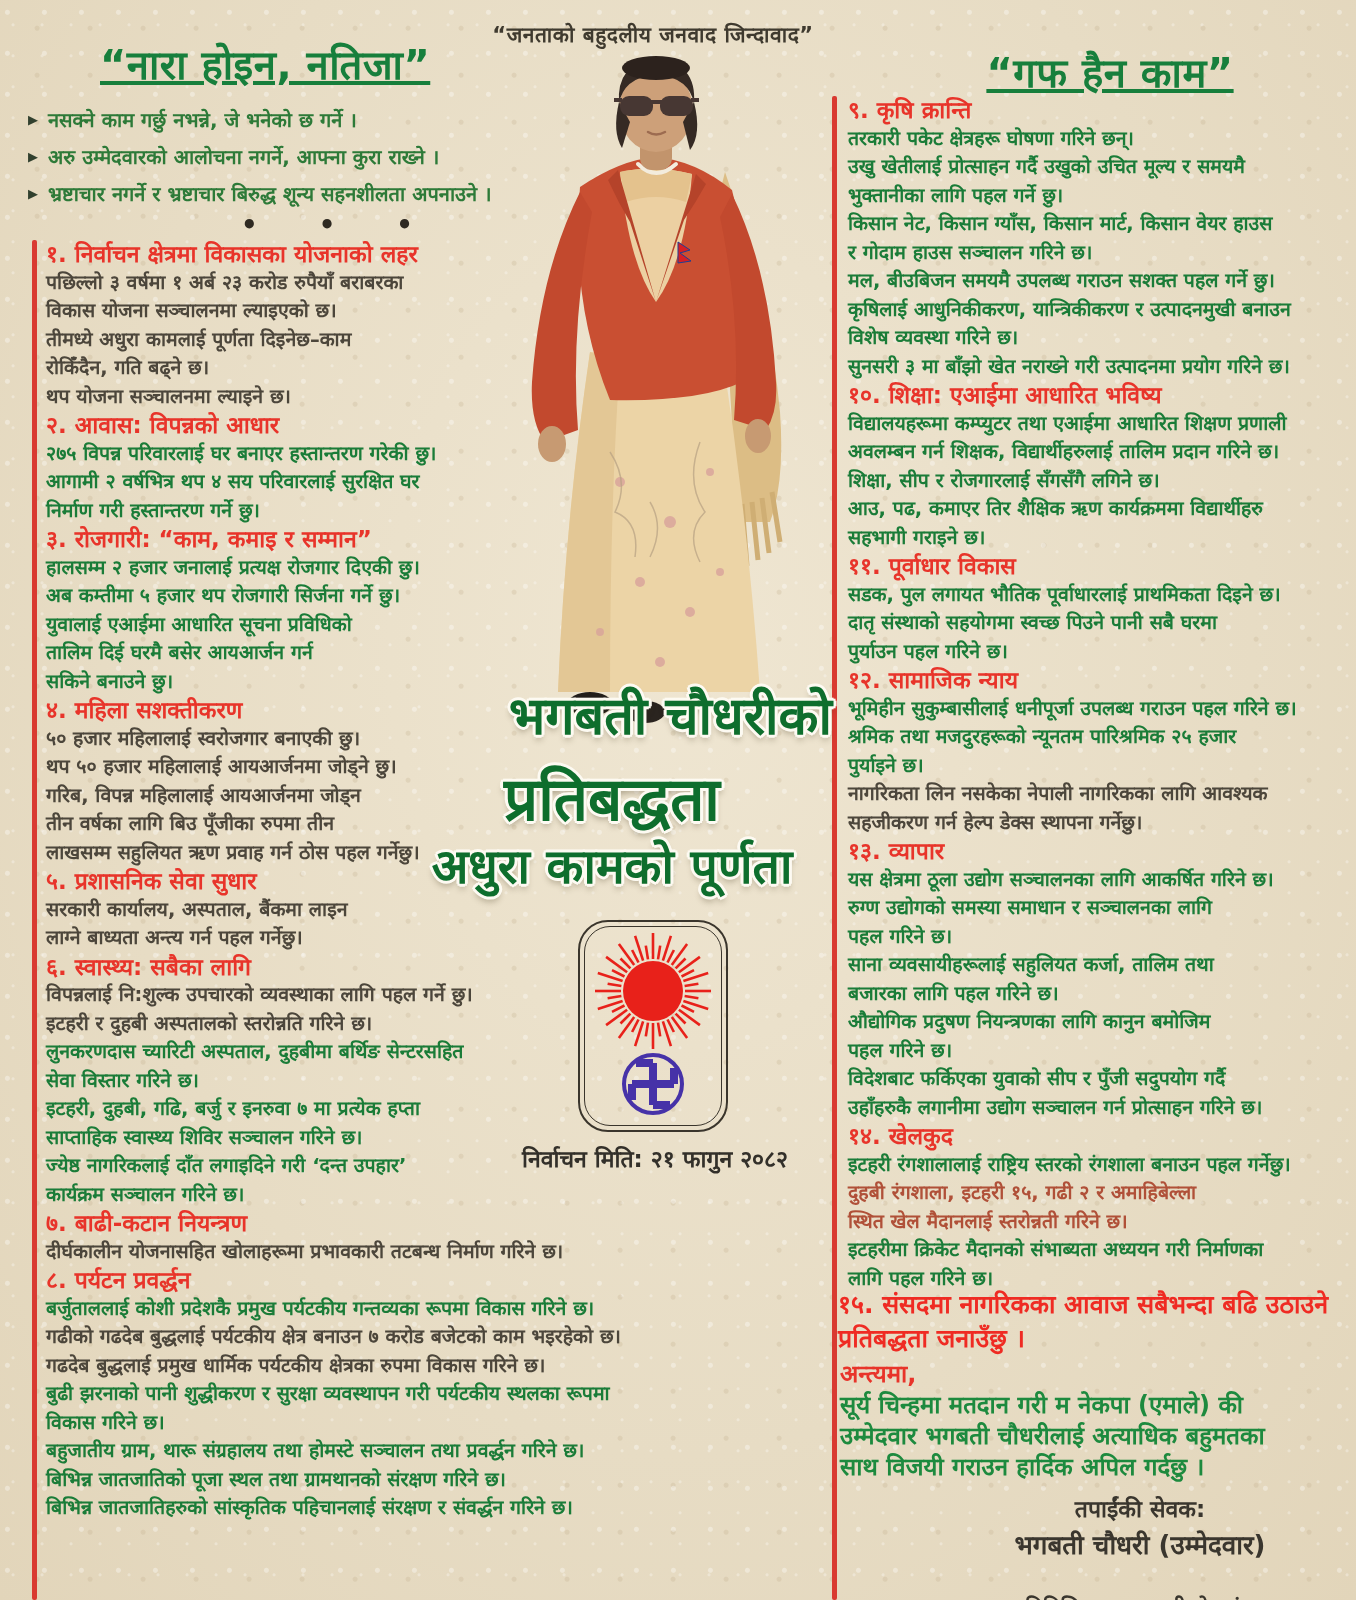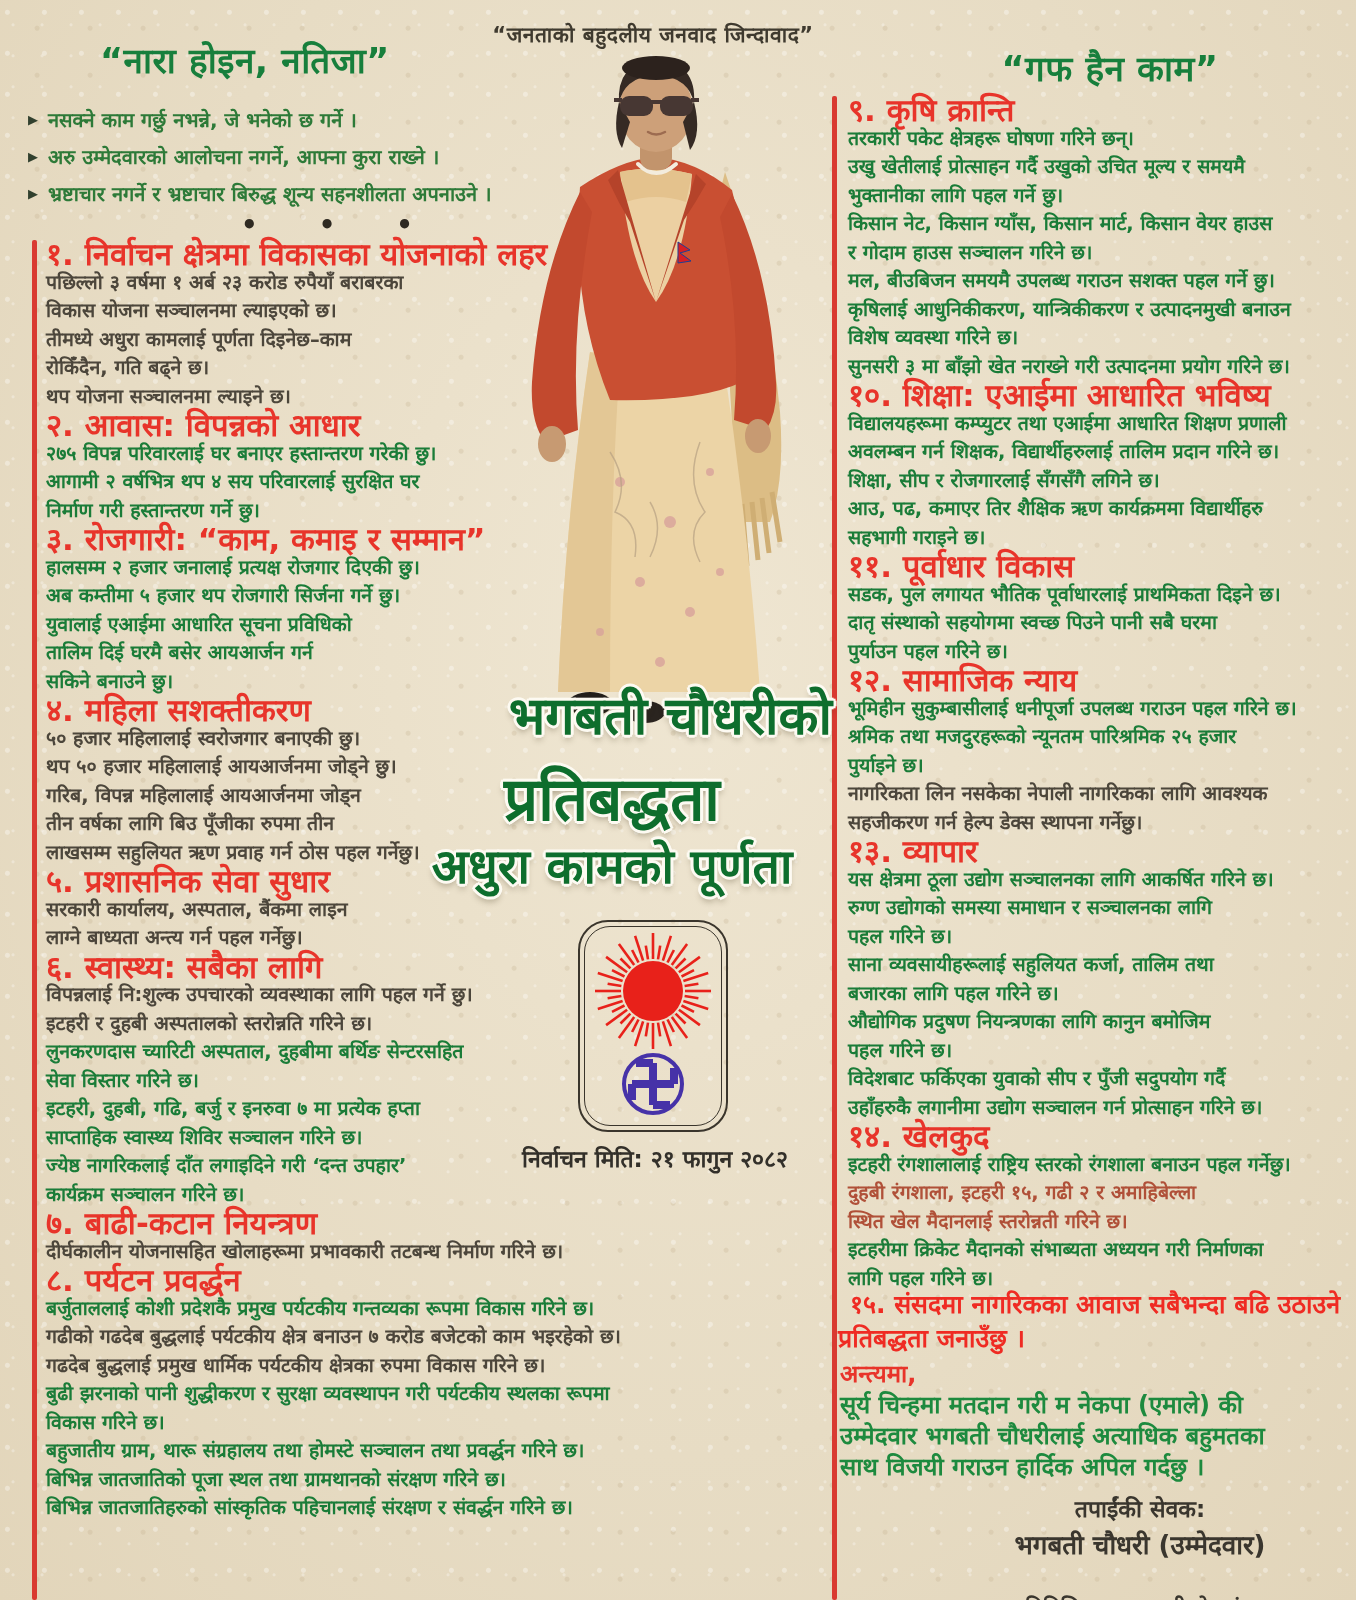--- a/index.html
+++ b/index.html
@@ -19,28 +19,28 @@
   .nowrap{white-space:nowrap;}
   
   .c-green{color:#1a7c38;}
   .c-dark{color:#4c463b;}
   .c-rust{color:#b05038;}
   .c-red{color:#e8342a;}
   .ink-dark{color:#3f3a2f;}
   .green-head{color:#177f3c;}
   
   .big-quote{font-size:21px;font-weight:bold;letter-spacing:.5px;}
-  .headline{font-size:35px;font-weight:bold;letter-spacing:.5px;}
+  .headline{font-size:40px;font-weight:bold;letter-spacing:.5px;text-decoration:underline;}
   
   .bullet-row{display:flex;align-items:flex-start;margin-bottom:13px;}
   .bullet-tri{color:#31402e;font-size:13px;line-height:24px;margin-right:10px;flex:0 0 auto;}
   .bullet-text{color:#2d7a38;font-size:20px;font-weight:bold;line-height:24px;white-space:nowrap;}
   .dots{font-size:26px;color:#2f2a22;letter-spacing:26px;font-weight:bold;}
   
-  .sec-heading{font-size:31px;font-weight:bold;line-height:28.5px;white-space:nowrap;}
+  .sec-heading{font-size:23px;font-weight:bold;line-height:28.5px;white-space:nowrap;}
   .sec-line{font-size:19.5px;font-weight:600;line-height:28.5px;white-space:nowrap;}
   .vline{background:#d93a31;width:5px;border-radius:2px;}
   
   .main-title{
     font-weight:bold;color:#0e6e2d;white-space:nowrap;
     text-shadow:-3px 0 0 #fdfaf2,3px 0 0 #fdfaf2,0 -3px 0 #fdfaf2,0 3px 0 #fdfaf2,
                 -2px -2px 0 #fdfaf2,2px 2px 0 #fdfaf2,-2px 2px 0 #fdfaf2,2px -2px 0 #fdfaf2,
                 0 5px 6px rgba(60,50,20,.35);
   }
   
@@ -329,21 +329,21 @@
       <circle cx="0" cy="2" r="30" fill="#e8211a"></circle>
     </svg>
     <svg width="64" height="64" viewBox="-32 -32 64 64">
       <circle cx="0" cy="0" r="29" fill="none" stroke="#4632a8" stroke-width="4"></circle>
       <path d="M0 -21 V21 M-21 0 H21 M0 -21 H-17 M0 21 H17 M-21 0 V16 M21 0 V-16" stroke="#4632a8" stroke-width="8" fill="none"></path>
     </svg>
   </div>
 
   <div class="abs center date-line nowrap" style="left:445px;top:1142px;width:420px;">निर्वाचन मिति: २१ फागुन २०८२</div>
 
-  <div class="abs s15" style="left:818px;top:1288px;padding-left:32px;">१५. संसदमा नागरिकका आवाज सबैभन्दा बढि उठाउने</div>
+  <div class="abs s15" style="left:838px;top:1288px;">१५. संसदमा नागरिकका आवाज सबैभन्दा बढि उठाउने</div>
   <div class="abs s15" style="left:838px;top:1322px;">प्रतिबद्धता जनाउँछु ।</div>
 
   <div class="abs closing-head nowrap" style="left:840px;top:1358px;">अन्त्यमा,</div>
   <div class="abs closing-line" style="left:840px;top:1390px;">सूर्य चिन्हमा मतदान गरी म नेकपा (एमाले) की</div>
   <div class="abs closing-line" style="left:840px;top:1421px;">उम्मेदवार भगबती चौधरीलाई अत्याधिक बहुमतका</div>
   <div class="abs closing-line" style="left:840px;top:1452px;">साथ विजयी गराउन हार्दिक अपिल गर्दछु ।</div>
 
   <div class="abs center" style="left:930px;top:1492px;width:420px;">
     <div class="sig1 nowrap">तपाईंकी सेवक:</div>
     <div class="sig2 nowrap">भगबती चौधरी (उम्मेदवार)</div>

